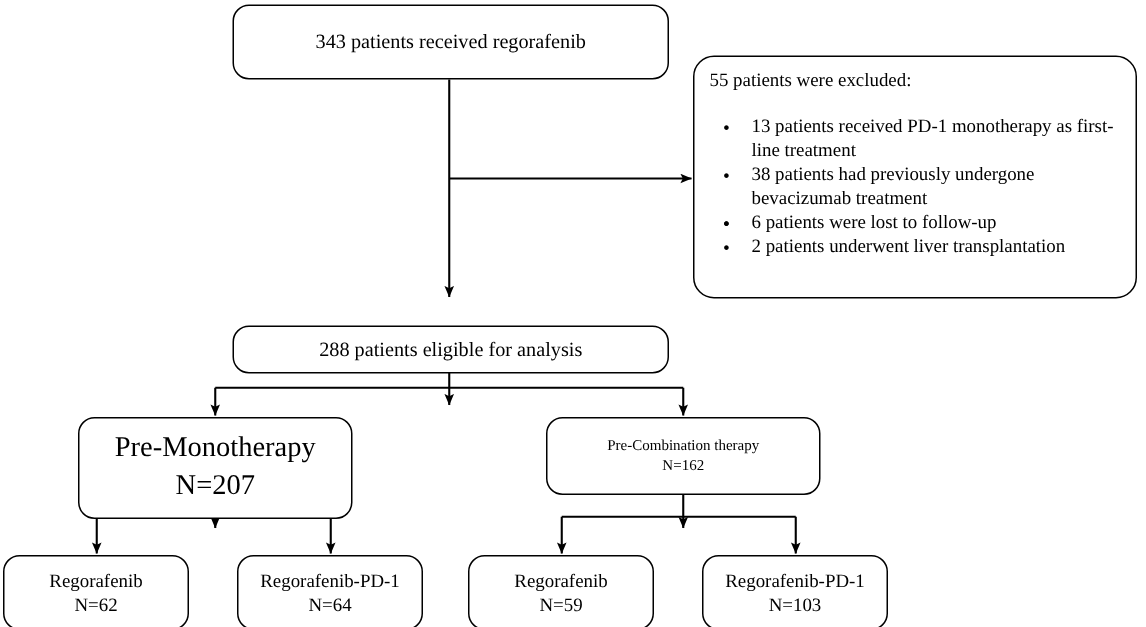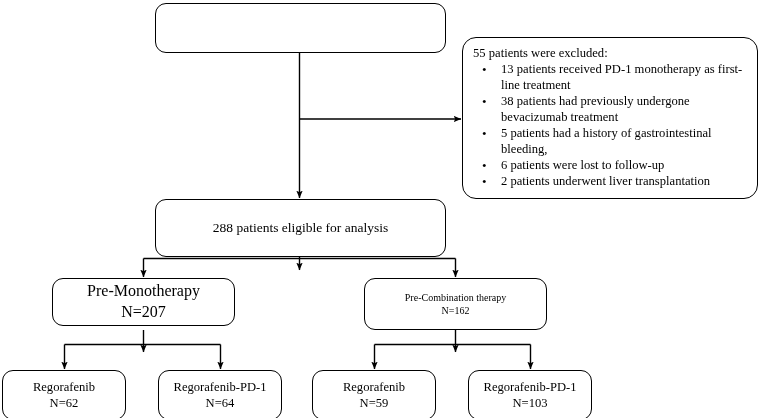--- a/index.html
+++ b/index.html
@@ -62,21 +62,21 @@
     border-radius: 14px;
     align-items: flex-start;
     justify-content: flex-start;
     text-align: left;
     padding: 7px 8px 6px 10px;
     font-size: 12.6px;
   }
   #node-exclusion .excl-head {
     display: block;
     white-space: nowrap;
-    margin-bottom: 1px;
+    margin-bottom: 16px;
   }
   #node-exclusion ul {
     list-style: none;
     margin: 0;
     padding: 0;
     width: 100%;
   }
   #node-exclusion li {
     position: relative;
     padding-left: 28px;
@@ -86,32 +86,32 @@
   #node-exclusion li .bullet {
     position: absolute;
     left: 9px;
     top: -0.5px;
     font-size: 13px;
     line-height: 1.27;
   }
   
   #node-eligible {
     left: 155px;
-    top: 199px;
+    top: 217px;
     width: 291px;
-    height: 58px;
+    height: 32px;
     font-size: 13.5px;
   }
   
   #node-pre-mono {
     left: 52px;
     top: 278px;
     width: 183px;
-    height: 48px;
-    font-size: 16px;
+    height: 68px;
+    font-size: 19px;
   }
   #node-pre-combo {
     left: 364px;
     top: 278px;
     width: 183px;
     height: 52px;
     font-size: 10px;
   }
   
   .leaf {
@@ -151,36 +151,36 @@
     <line x1="64.5" y1="344.5" x2="64.5" y2="369" stroke="#000000" stroke-width="1.4" marker-end="url(#arrowhead)"></line>
     <line x1="220.5" y1="344.5" x2="220.5" y2="369" stroke="#000000" stroke-width="1.4" marker-end="url(#arrowhead)"></line>
 
     <line x1="455.5" y1="330" x2="455.5" y2="352" stroke="#000000" stroke-width="1.4" marker-end="url(#arrowhead)"></line>
     <line x1="374.5" y1="344.5" x2="530.5" y2="344.5" stroke="#000000" stroke-width="1.4"></line>
     <line x1="374.5" y1="344.5" x2="374.5" y2="369" stroke="#000000" stroke-width="1.4" marker-end="url(#arrowhead)"></line>
     <line x1="530.5" y1="344.5" x2="530.5" y2="369" stroke="#000000" stroke-width="1.4" marker-end="url(#arrowhead)"></line>
   </svg>
 
   <div class="node" id="node-enrollment">
+    <span class="line">343 patients received regorafenib</span>
   </div>
 
   <div class="node" id="node-exclusion">
     <span class="excl-head">55 patients were excluded:</span>
     <ul>
       <li>
         <span class="bullet">•</span>
         <span>13 patients received PD-1 monotherapy as first-line treatment</span>
       </li>
       <li>
         <span class="bullet">•</span>
         <span>38 patients had previously undergone bevacizumab treatment</span>
       </li>
       <li>
         <span class="bullet">•</span>
-        <span>5 patients had a history of gastrointestinal bleeding,</span>
       </li>
       <li>
         <span class="bullet">•</span>
         <span>6 patients were lost to follow-up</span>
       </li>
       <li>
         <span class="bullet">•</span>
         <span>2 patients underwent liver transplantation</span>
       </li>
     </ul>

